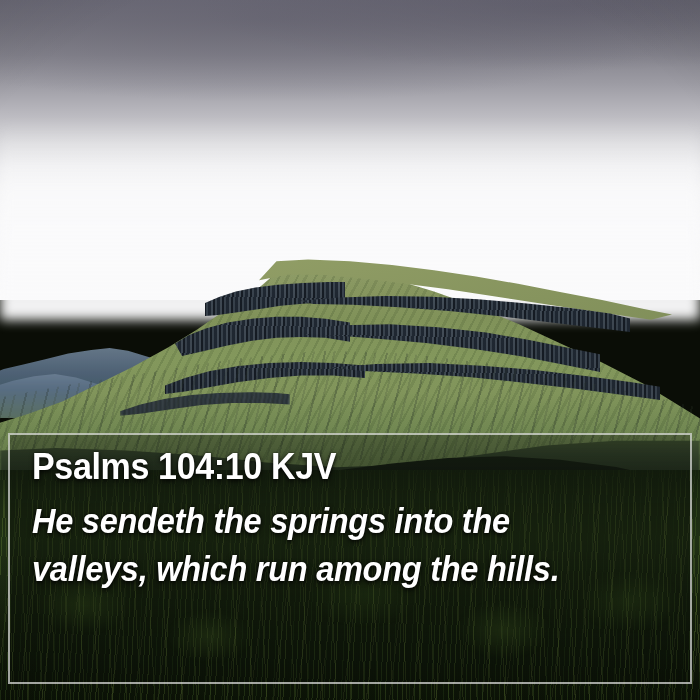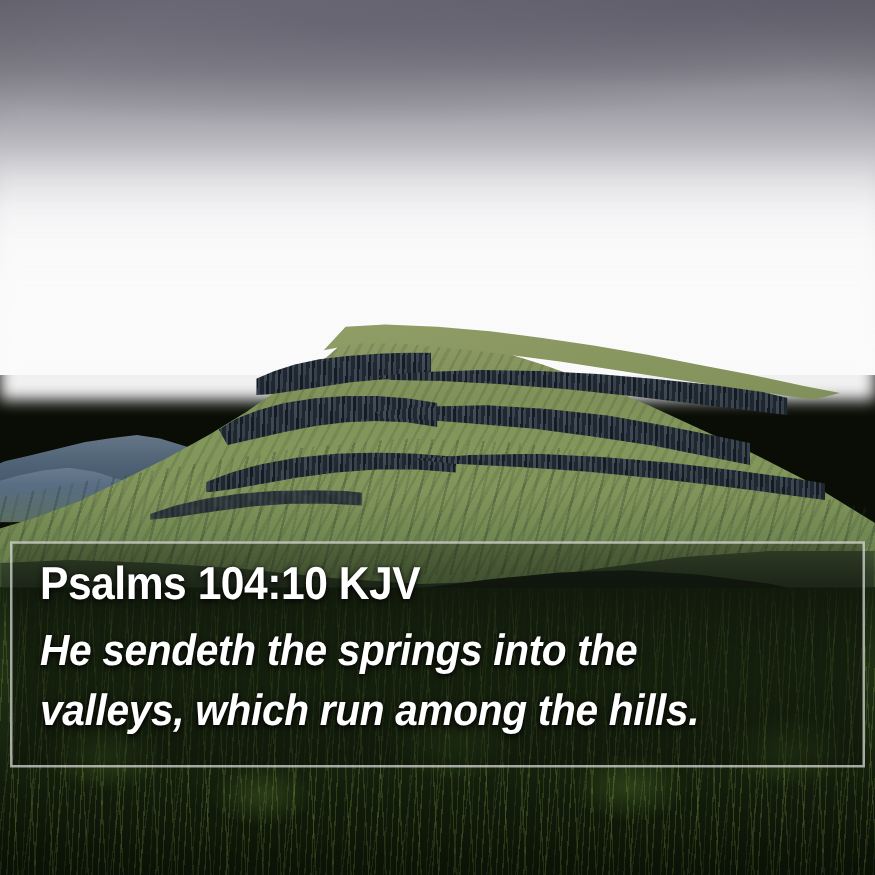--- a/index.html
+++ b/index.html
@@ -246,21 +246,21 @@
     pointer-events: none;
     background: radial-gradient(ellipse 110% 95% at 50% 46%, rgba(0,0,0,0) 55%, rgba(0,0,0,0.18) 85%, rgba(0,0,0,0.34) 100%);
   }
 
   
   .verse-panel {
     position: absolute;
     left: 8px;
     top: 433px;
     width: 684px;
-    height: 181px;
+    height: 251px;
     box-sizing: border-box;
     border: 2px solid rgba(255,255,255,0.62);
     background: linear-gradient(to bottom,
       rgba(10,14,8,0.30) 0%,
       rgba(8,12,6,0.42) 28%,
       rgba(6,10,5,0.46) 60%,
       rgba(6,10,5,0.36) 100%);
     padding: 10px 22px 0 22px;
   }
   .verse-title {

